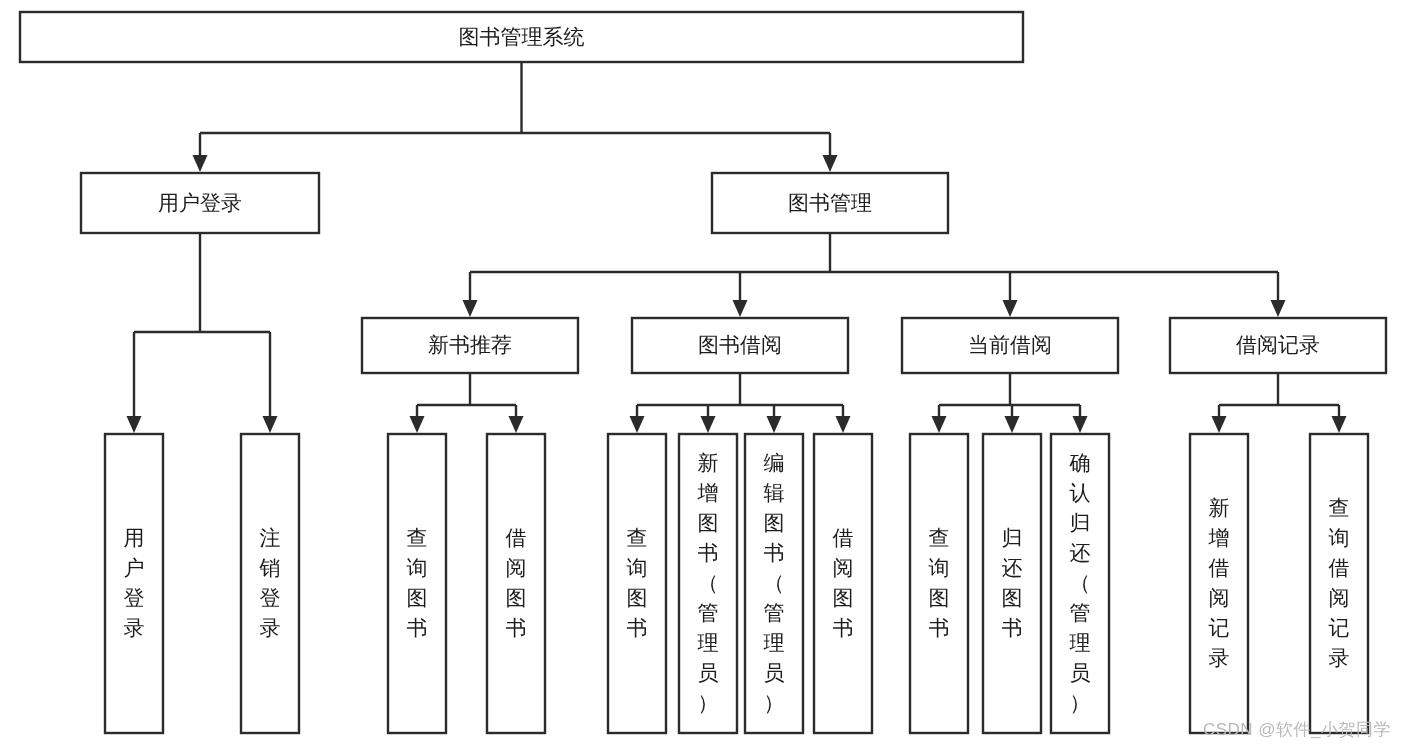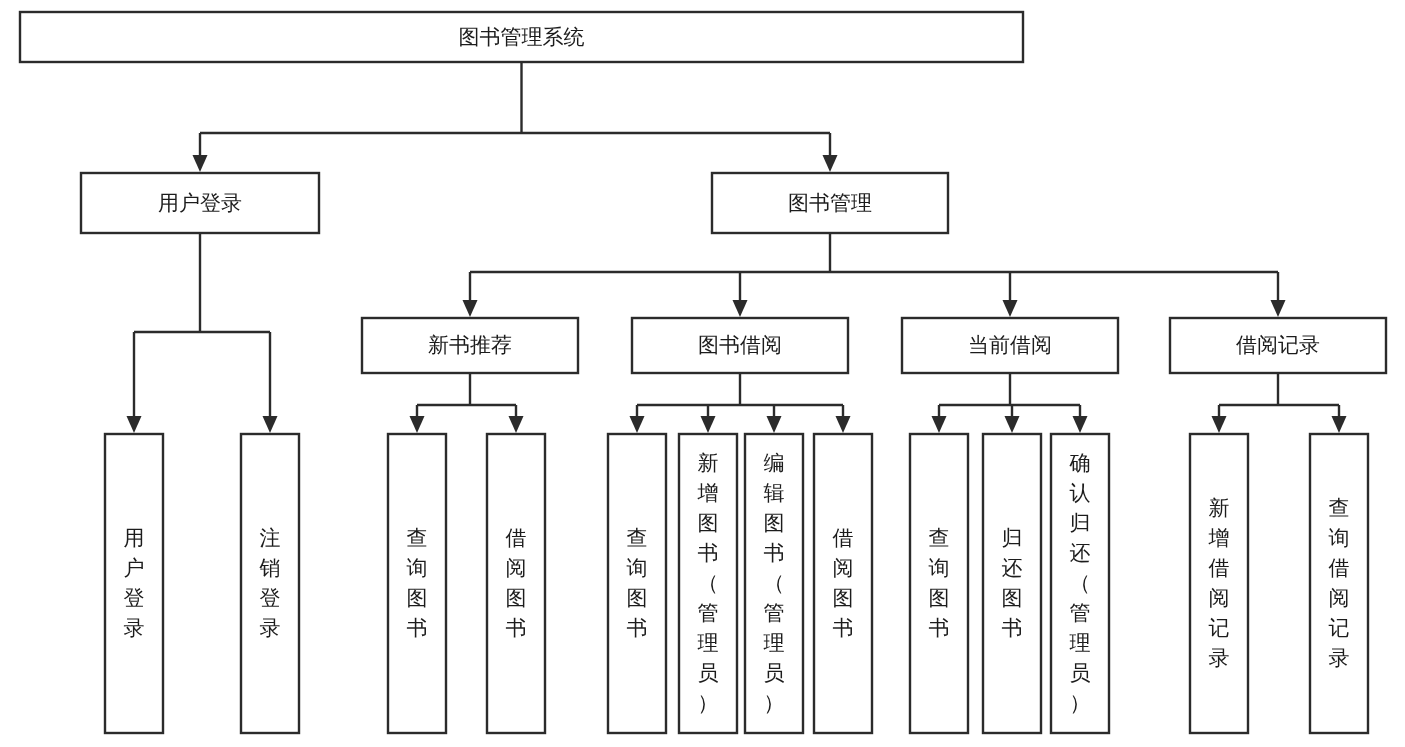--- a/index.html
+++ b/index.html
@@ -200,13 +200,14 @@
         <g>
           <rect class="node-box" x="1190" y="434" width="58" height="299"></rect>
           <text class="node-label-v" x="1219" y="509.5"><tspan x="1219" dy="0" dominant-baseline="middle">新</tspan><tspan x="1219" dy="30" dominant-baseline="middle">增</tspan><tspan x="1219" dy="30" dominant-baseline="middle">借</tspan><tspan x="1219" dy="30" dominant-baseline="middle">阅</tspan><tspan x="1219" dy="30" dominant-baseline="middle">记</tspan><tspan x="1219" dy="30" dominant-baseline="middle">录</tspan></text>
         </g>
         <g>
           <rect class="node-box" x="1310" y="434" width="58" height="299"></rect>
           <text class="node-label-v" x="1339" y="509.5"><tspan x="1339" dy="0" dominant-baseline="middle">查</tspan><tspan x="1339" dy="30" dominant-baseline="middle">询</tspan><tspan x="1339" dy="30" dominant-baseline="middle">借</tspan><tspan x="1339" dy="30" dominant-baseline="middle">阅</tspan><tspan x="1339" dy="30" dominant-baseline="middle">记</tspan><tspan x="1339" dy="30" dominant-baseline="middle">录</tspan></text>
         </g>
       </g>
   </svg>
+  <div class="watermark-text">CSDN @软件_小贺同学</div>
 </div>
 
 </body></html>

